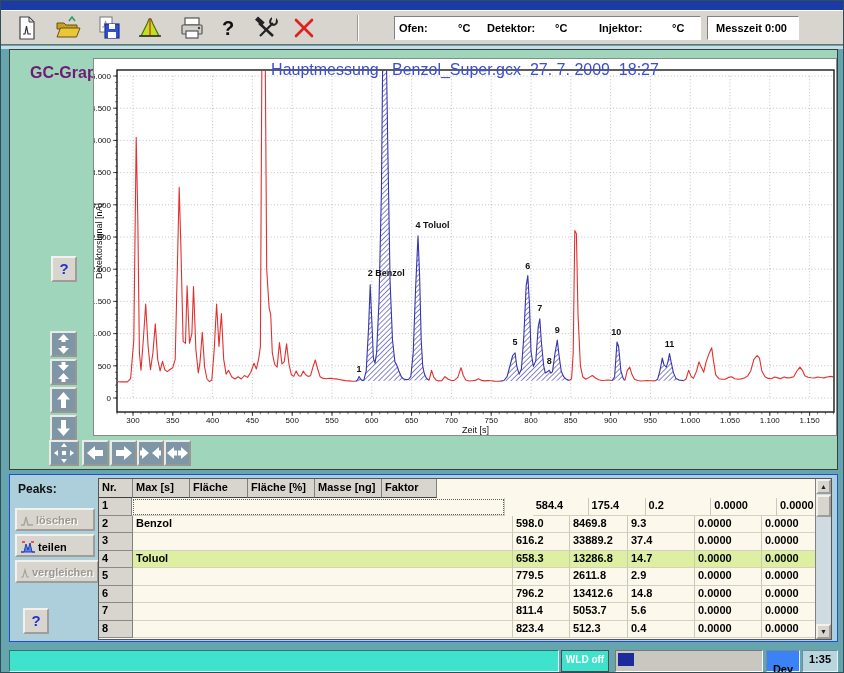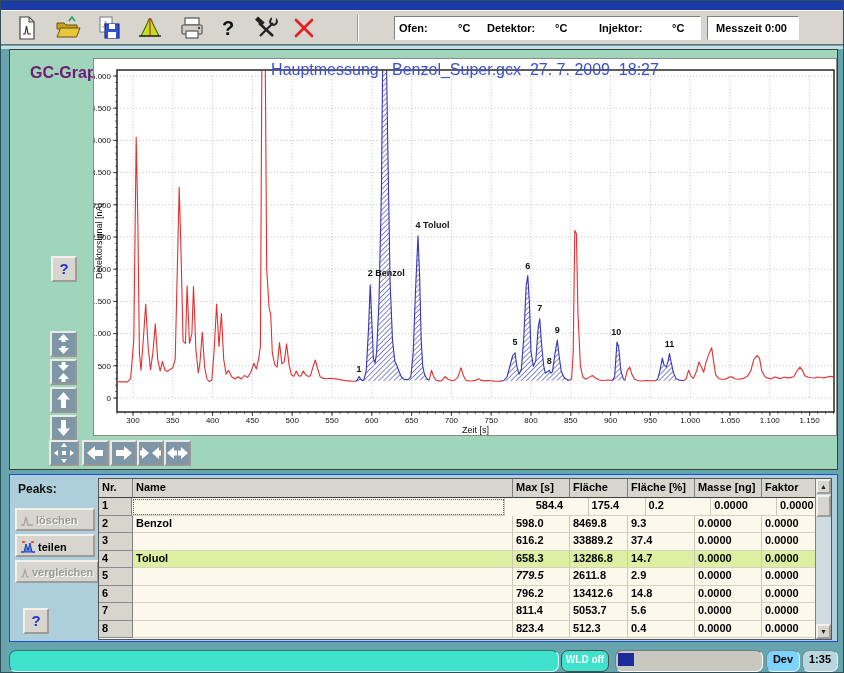--- a/index.html
+++ b/index.html
@@ -44,26 +44,26 @@
   .th{background:#d8d5ce;border-right:1px solid #808080;border-bottom:1px solid #404040;font-size:11px;font-weight:bold;padding:2px 2px 0 3px;overflow:hidden;white-space:nowrap;}
   .trow{display:flex;height:17.5px;background:#fdf8ec;}
   .td{border-right:1px solid #cdc9ba;border-bottom:1px solid #d5d0c0;font-size:11px;font-weight:bold;padding:1px 2px 0 3px;overflow:hidden;white-space:nowrap;}
   .td.nr{background:#d8d5ce;border-right:1px solid #808080;border-bottom:1px solid #8a8a8a;}
   .trow.hl .td:not(.nr){background:#ddefa0;}
   .td.focus{outline:1px dotted #606060;outline-offset:-2px;}
   #tscroll{position:absolute;right:0;top:0;width:16px;height:160px;background:#cfdbe0;border-left:1px solid #808080;}
   .sbtn{position:absolute;left:0;width:15px;height:15px;background:#d8d5ce;border:2px outset #f2f1ec;font-size:7px;line-height:11px;text-align:center;color:#222;padding:0;cursor:pointer;}
   #sthumb{position:absolute;left:0;top:16px;width:15px;height:22px;background:#d8d5ce;border:2px outset #f2f1ec;cursor:pointer;}
   
-  .status{position:absolute;height:22px;top:649px;font-size:11px;font-weight:bold;border-radius:7px;}
+  .status{position:absolute;height:22px;top:649px;font-size:11px;font-weight:bold;}
   #st-msg{left:8px;width:550px;background:#3fe3cd;border:1px solid;border-color:#2a7a70 #d9fffa #d9fffa #2a7a70;}
   #st-wld{left:560px;width:48px;background:#3fe3cd;border:1px solid #4c4c4c;color:#ffffff;font-size:10px;text-align:center;padding-top:3px;cursor:pointer;}
   #st-prog{left:614px;width:148px;background:#c8c7c0;border:1px solid;border-color:#7a7a74 #ffffff #ffffff #7a7a74;}
   #st-block{position:absolute;left:2px;top:2px;width:16px;height:13px;background:#1c2a9c;}
-  #st-dev{left:765px;width:34px;background:#7dd3fc;border:1px solid;border-color:#6e8e96 #e8f4f8 #e8f4f8 #6e8e96;text-align:center;padding-top:2px;}
+  #st-dev{left:765px;width:34px;background:#3b82f6;border:1px solid;border-color:#6e8e96 #e8f4f8 #e8f4f8 #6e8e96;text-align:center;padding-top:12px;}
   #st-time{left:801px;width:36px;background:#b9d6de;border:1px solid;border-color:#6e8e96 #e8f4f8 #e8f4f8 #6e8e96;text-align:center;padding-top:2px;}
 </style>
 </head>
 <body>
 
 <div id="root">
 
   <div id="titlebar"></div>
 
   <div id="toolbar">
@@ -487,21 +487,20 @@
     <button class="pkbtn disabled" style="top:85px;width:84px">
       <svg width="10" height="12" viewBox="0 0 10 12">
         <polyline points="1,10 3,10 5,3 7,10 9,10" fill="none" stroke="#a8a49c" stroke-width="1.2"></polyline>
       </svg><span>vergleichen</span>
     </button>
     <button class="qbtn" id="peaks-help">?</button>
 
     <div id="peak-table">
       <div id="peak-thead">
           <div class="th" style="width: 34px;">Nr.</div>
-          <div class="th" style="width: 380px;">Name</div>
           <div class="th" style="width: 57px;">Max [s]</div>
           <div class="th" style="width: 58px;">Fläche</div>
           <div class="th" style="width: 67px;">Fläche [%]</div>
           <div class="th" style="width: 67px;">Masse [ng]</div>
           <div class="th" style="width: 55px;">Faktor</div>
         </div>
       <div id="peak-rows">
           <div class="trow">
             <div class="td nr" style="width: 34px;">1</div>
             <div class="td focus" style="width: 380px;"></div>
@@ -534,21 +533,21 @@
             <div class="td" style="width: 380px;">Toluol</div>
             <div class="td" style="width: 57px;">658.3</div>
             <div class="td" style="width: 58px;">13286.8</div>
             <div class="td" style="width: 67px;">14.7</div>
             <div class="td" style="width: 67px;">0.0000</div>
             <div class="td" style="width: 55px;">0.0000</div>
           </div>
           <div class="trow">
             <div class="td nr" style="width: 34px;">5</div>
             <div class="td" style="width: 380px;"></div>
-            <div class="td" style="width: 57px; font-style: italic;">779.5</div>
+            <div class="td" style="width: 57px;">779.5</div>
             <div class="td" style="width: 58px;">2611.8</div>
             <div class="td" style="width: 67px;">2.9</div>
             <div class="td" style="width: 67px;">0.0000</div>
             <div class="td" style="width: 55px;">0.0000</div>
           </div>
           <div class="trow">
             <div class="td nr" style="width: 34px;">6</div>
             <div class="td" style="width: 380px;"></div>
             <div class="td" style="width: 57px;">796.2</div>
             <div class="td" style="width: 58px;">13412.6</div>

